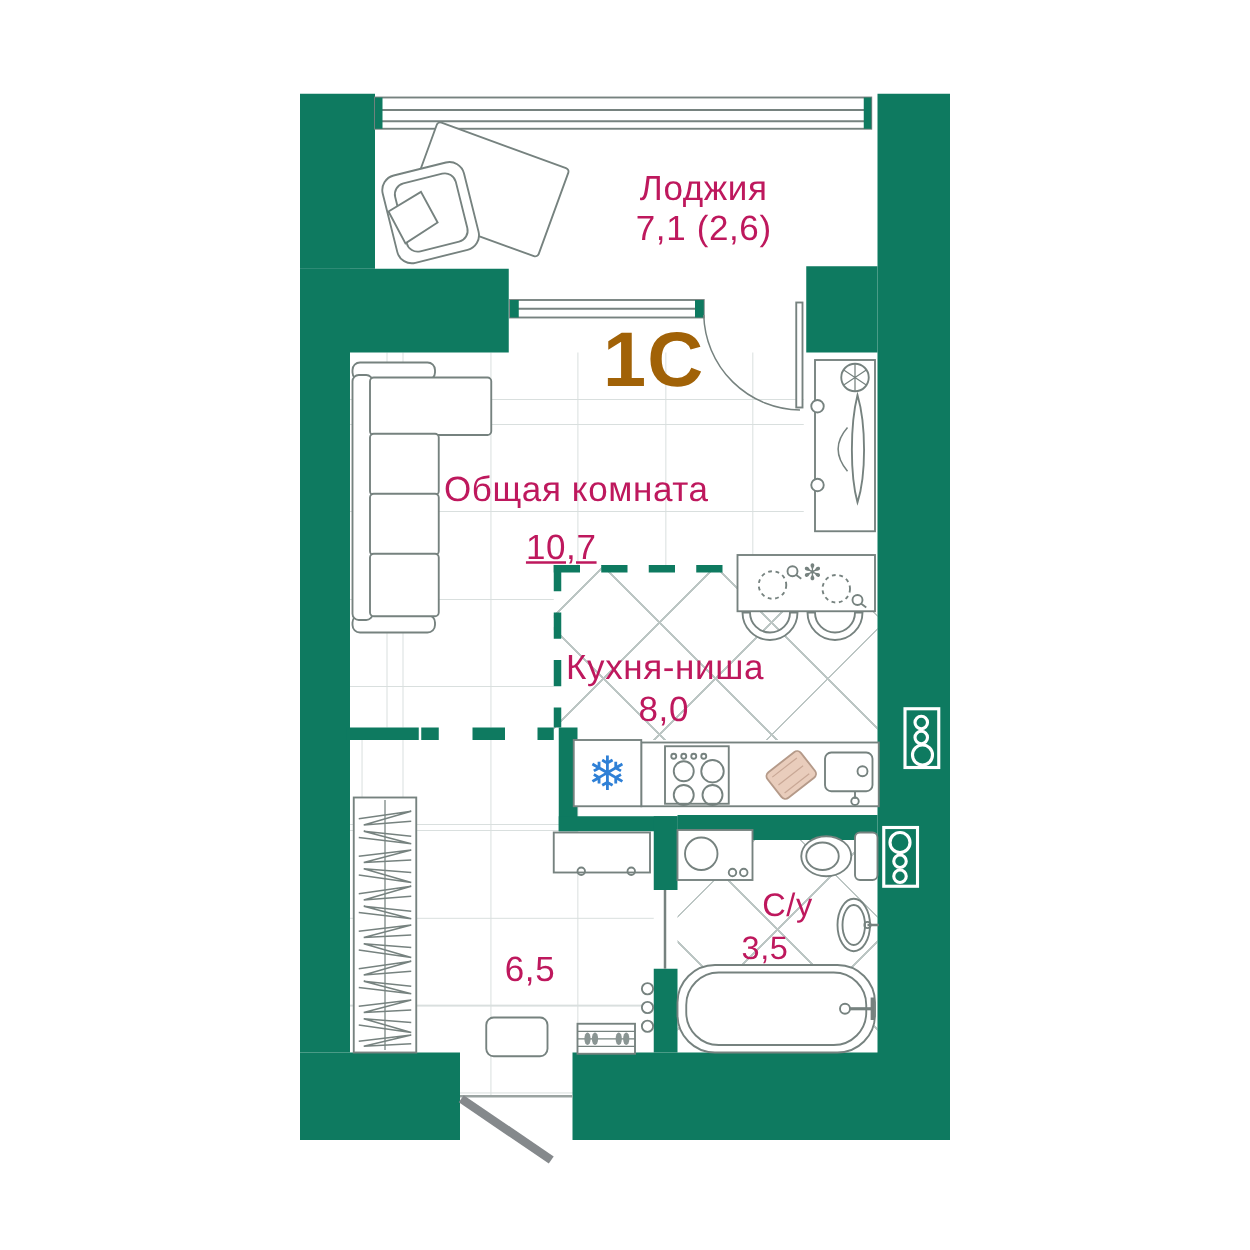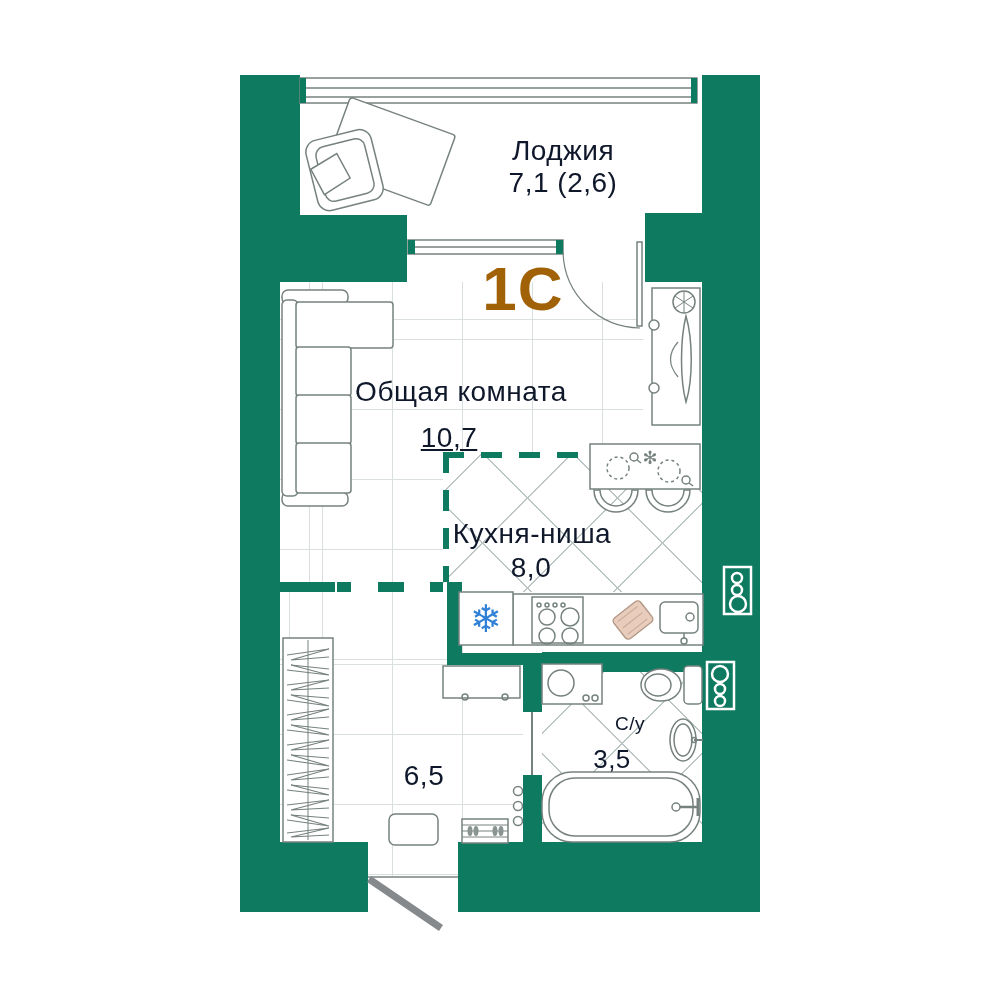--- a/index.html
+++ b/index.html
@@ -9,21 +9,21 @@
   .floor-grid{position:absolute;
     background-image:
       repeating-linear-gradient(90deg,#d9dfde 0 1px,transparent 1px 70px),
       repeating-linear-gradient(0deg,#d9dfde 0 1px,transparent 1px 70px);}
   .hatch{position:absolute;background-color:#fff;
     background-image:
       repeating-linear-gradient(45deg,transparent 0 62px,#bcc6c4 62px 63.5px),
       repeating-linear-gradient(-45deg,transparent 0 62px,#bcc6c4 62px 63.5px);}
   svg{position:absolute;left:0;top:0;}
   .lbl{position:absolute;transform:translate(-50%,-50%);white-space:nowrap;
-       color:#0f172a;font-size:28px;letter-spacing:.5px;text-align:center;}
+       color:#be185d;font-size:28px;letter-spacing:.5px;text-align:center;}
   .big{color:#a16207;font-weight:700;font-size:62px;letter-spacing:1px;}
 </style>
 </head>
 <body>
 
 <div id="stage">
 
   <div class="floor-grid" style="left:280px;top:282px;width:363px;height:300px;background-position:42px 38px;"></div>
   <div class="floor-grid" style="left:280px;top:592px;width:243px;height:285px;background-position:42px 68px;"></div>
   <div class="hatch" style="left:443px;top:452px;width:259px;height:140px;"></div>
@@ -245,16 +245,16 @@
   <div class="lbl big" style="left:523px;top:288px;">1С</div>
 
   <div class="lbl" style="left:461px;top:392px;">Общая комната</div>
   <div class="lbl" style="left:449px;top:438px;text-decoration:underline;">10,7</div>
 
   <div class="lbl" style="left:532px;top:534px;">Кухня-ниша</div>
   <div class="lbl" style="left:531px;top:568px;">8,0</div>
 
   <div class="lbl" style="left:424px;top:776px;">6,5</div>
 
-  <div class="lbl" style="left:630px;top:724px;font-size:19px;">С/у</div>
+  <div class="lbl" style="left:630px;top:724px;font-size:26px;">С/у</div>
   <div class="lbl" style="left:612px;top:759px;font-size:26px;">3,5</div>
 
 </div>
 
 </body></html>

